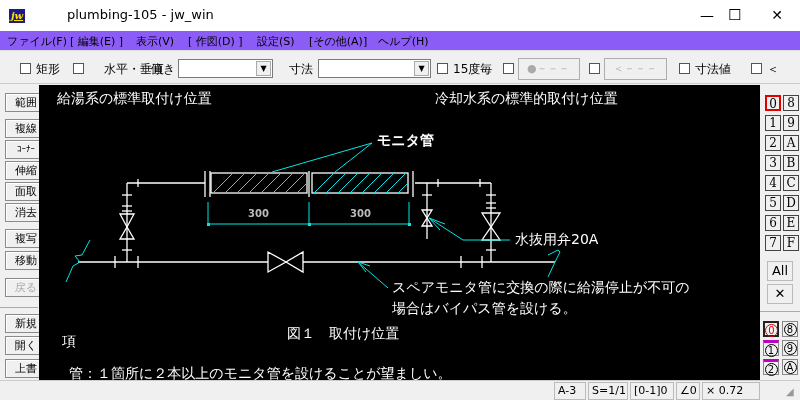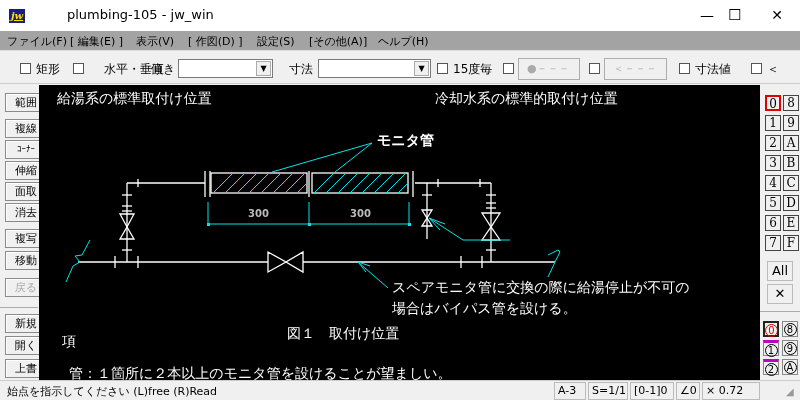--- a/index.html
+++ b/index.html
@@ -4,21 +4,21 @@
 <style>
   * { box-sizing: border-box; margin: 0; padding: 0; }
   html, body { width: 800px; height: 400px; overflow: hidden; background: #f0f0f0;
     font-family: "DejaVu Sans", "Liberation Sans", sans-serif; font-size: 12px; color: #000; }
   .titlebar { position: absolute; left: 0; top: 0; width: 800px; height: 31px; background: #fff; }
   .app-icon { position: absolute; left: 9px; top: 9px; width: 16px; height: 14px; background: #1a1a8c;
     color: #ffe000; font-size: 10px; font-weight: bold; font-style: italic; line-height: 14px; text-align: center;
     font-family: "DejaVu Serif", serif; text-decoration: underline; }
   .title-text { position: absolute; left: 31px; top: 7px; font-size: 13px; margin-left: 36px; }
   .win-btn { position: absolute; top: 0; width: 46px; height: 31px; text-align: center; line-height: 31px; font-size: 14px; }
-  .menubar { position: absolute; left: 0; top: 31px; width: 800px; height: 20px; background: #a3a3a3; border-bottom: 1px solid #ddd; padding-left: 19px; }
+  .menubar { position: absolute; left: 0; top: 31px; width: 800px; height: 20px; background: #8b5cf6; border-bottom: 1px solid #ddd; padding-left: 19px; }
   .menu-item { position: absolute; top: 3px; font-size: 11px; white-space: nowrap; }
   .toolbar { position: absolute; left: 0; top: 52px; width: 800px; height: 32px; background: #f0f0f0; border-bottom: 1px solid #ccc; }
   .cb { position: absolute; top: 11px; width: 11px; height: 11px; border: 1px solid #555; background: #fff; }
   .tb-label { position: absolute; top: 9px; font-size: 12px; white-space: nowrap; }
   .combo { position: absolute; top: 7px; height: 19px; background: #fff; border: 1px solid #7a7a7a; }
   .combo-arrow { position: absolute; right: 1px; top: 1px; width: 15px; height: 15px; background: #f0f0f0;
     border: 1px solid #aaa; font-size: 8px; line-height: 14px; text-align: center; }
   .gbtn { position: absolute; top: 6px; height: 22px; border: 1px solid #adadad; background: #f0f0f0; color: #aaa;
     font-size: 11px; line-height: 20px; padding-left: 8px; white-space: nowrap; }
   .leftbar { position: absolute; left: 0; top: 85px; width: 38px; height: 295px; background: #f0f0f0; }
@@ -185,20 +185,21 @@
       <rect x="308" y="223" width="3" height="3"></rect>
       <rect x="408" y="223" width="3" height="3"></rect>
     </g>
     <text x="248" y="217" fill="#bbb" font-size="10" font-weight="bold">300</text>
     <text x="350" y="217" fill="#bbb" font-size="10" font-weight="bold">300</text>
   </svg>
 
   <span class="cad-text" style="left:18px; top:5px; font-size:14px;">給湯系の標準取付け位置</span>
   <span class="cad-text" style="left:396px; top:5px; font-size:14px;font-family:Liberation Serif, serif;">冷却水系の標準的取付け位置</span>
   <span class="cad-text" style="left:338px; top:47px; font-size:14px; font-weight:bold;">モニタ管</span>
+  <span class="cad-text" style="left:476px; top:146px; font-size:14px;">水抜用弁20A</span>
   <span class="cad-text" style="left:353px; top:194px; font-size:14px;">スペアモニタ管に交換の際に給湯停止が不可の</span>
   <span class="cad-text" style="left:353px; top:215px; font-size:14px;">場合はバイパス管を設ける。</span>
   <span class="cad-text" style="left:248px; top:240px; font-size:14px;">図１　取付け位置</span>
   <span class="cad-text" style="left:23px; top:248px; font-size:14px;">項</span>
   <span class="cad-text" style="left:30px; top:280px; font-size:14px;">管：１箇所に２本以上のモニタ管を設けることが望ましい。</span>
 </div>
 
 <div class="rightbar">
   <div class="layer active" style="left:5px; top:10px;">0</div>
   <div class="layer" style="left:23px; top:10px;">8</div>
@@ -221,20 +222,19 @@
   <div style="position:absolute; left:0; top:226px; width:40px; border-top:1px solid #aaa;"></div>
   <div class="group" style="left:3px; top:236px; border:2px solid #222;"><span class="circled red">0</span></div>
   <div class="group" style="left:22px; top:236px;"><span class="circled">8</span></div>
   <div class="group" style="left:3px; top:255px; border-top:3px solid #c000c0;"><span class="circled">1</span></div>
   <div class="group" style="left:22px; top:255px;"><span class="circled">9</span></div>
   <div class="group" style="left:3px; top:274px; border-top:3px solid #c000c0;"><span class="circled">2</span></div>
   <div class="group" style="left:22px; top:274px;"><span class="circled">A</span></div>
 </div>
 
 <div class="statusbar">
-  <span class="status-text">始点を指示してください (L)free (R)Read</span>
   <span class="status-cell" style="left:554px; width:32px;">A-3</span>
   <span class="status-cell" style="left:588px; width:40px;">S=1/1</span>
   <span class="status-cell" style="left:630px; width:44px;">[0-1]0</span>
   <span class="status-cell" style="left:676px; width:24px;">∠0</span>
   <span class="status-cell" style="left:702px; width:58px;">× 0.72</span>
   <span style="position:absolute; right:2px; bottom:2px; width:12px; height:12px; color:#999; font-size:10px; line-height:12px;">◢</span>
 </div>
 
 </body></html>

